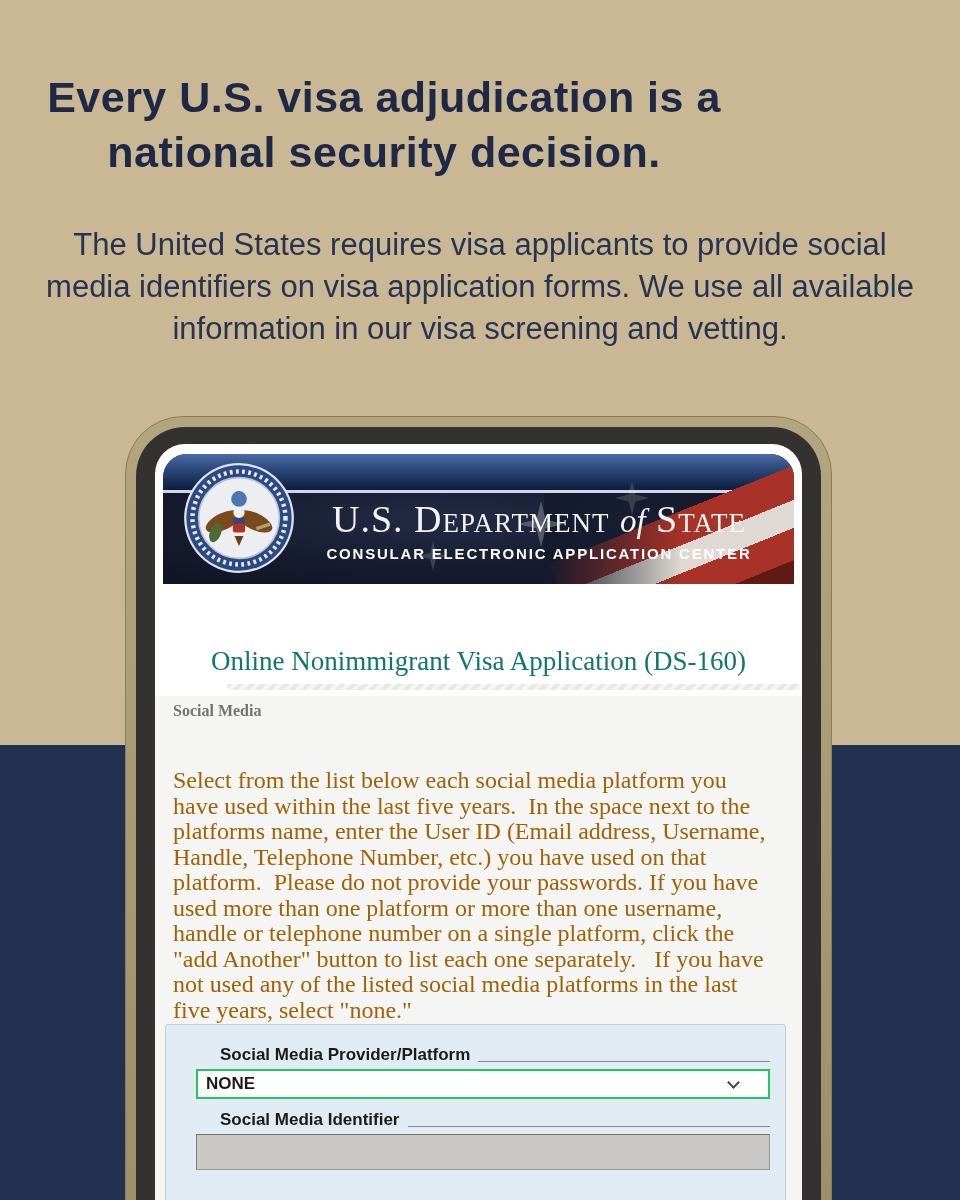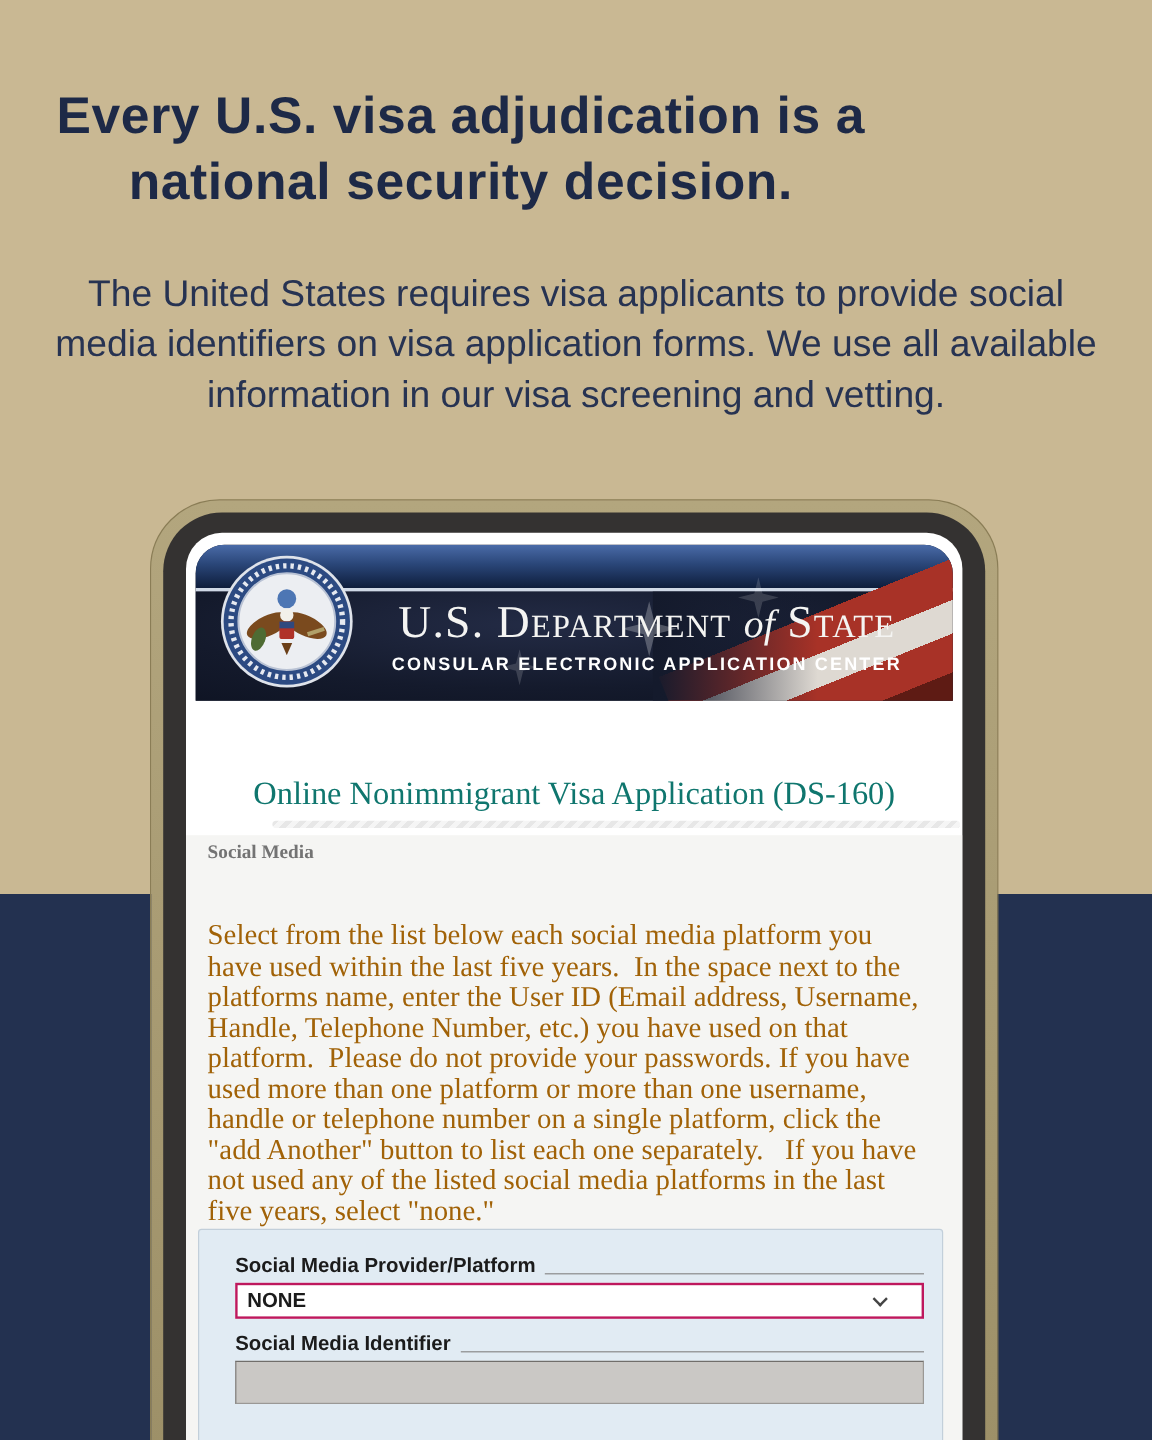--- a/index.html
+++ b/index.html
@@ -106,25 +106,25 @@
   .instructions {
     position:absolute; top:72px; left:18px; width:600px;
     font-family:"Liberation Serif", serif; font-size:24px; line-height:25.5px;
     color:#a16207; white-space:pre-wrap;
   }
   .answer-panel {
     position:absolute; top:328px; left:10px; right:16px; height:420px;
     background:#e1ebf3; border:1px solid #c2cfda; border-radius:3px;
     padding:20px 15px 0 30px;
   }
-  .field-label-row { display:flex; align-items:flex-end; }
+  .field-label-row { display:flex; align-items:flex-end;margin-left:24px; }
   .field-label { font-weight:bold; font-size:17px; color:#1b1b1b; white-space:nowrap; }
   .field-rule { flex:1; border-bottom:1px solid #8a8a8a; margin:0 0 3px 8px; }
   .select-box {
-    margin-top:4px; height:30px; background:#ffffff; border:2px solid #be185d;
+    margin-top:4px; height:30px; background:#ffffff; border:2px solid #22c55e;
     display:flex; align-items:center; justify-content:space-between;
     padding:0 30px 0 8px; cursor:pointer;
   }
   .select-value { font-weight:bold; font-size:17px; color:#1b1b1b; }
   .chevron {
     width:9px; height:9px; border-right:2px solid #444; border-bottom:2px solid #444;
     transform:rotate(45deg); margin-top:-4px;
   }
   .identifier-row { margin-top:11px;justify-content:space-between; }
   .text-input {

